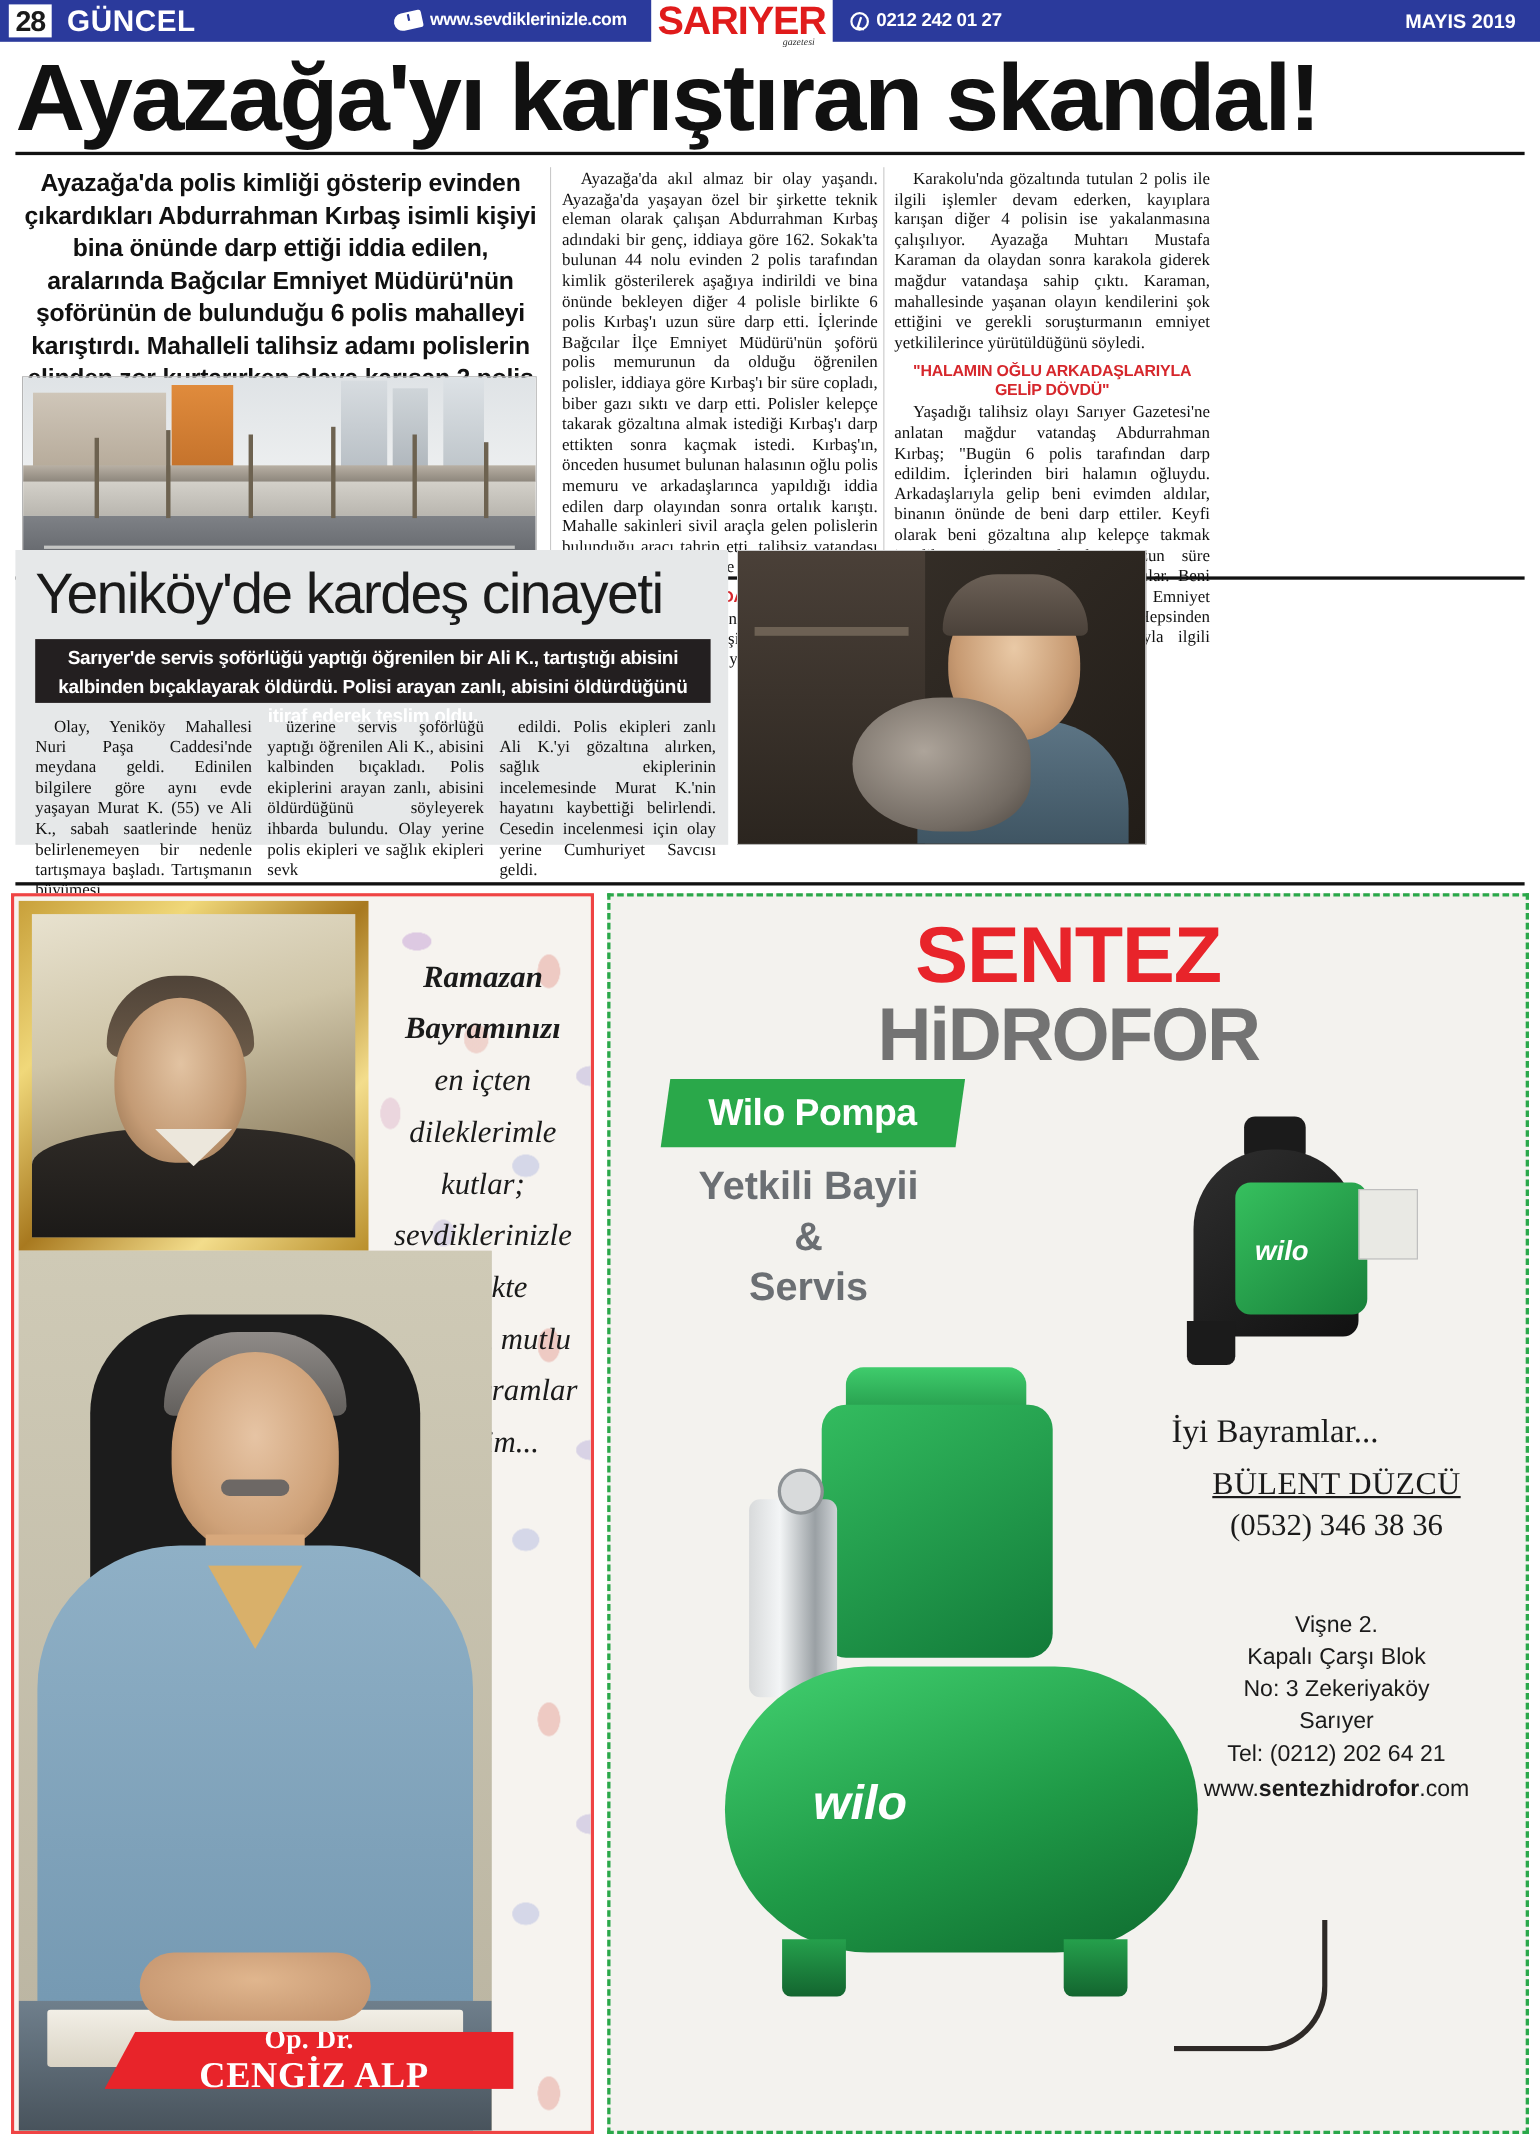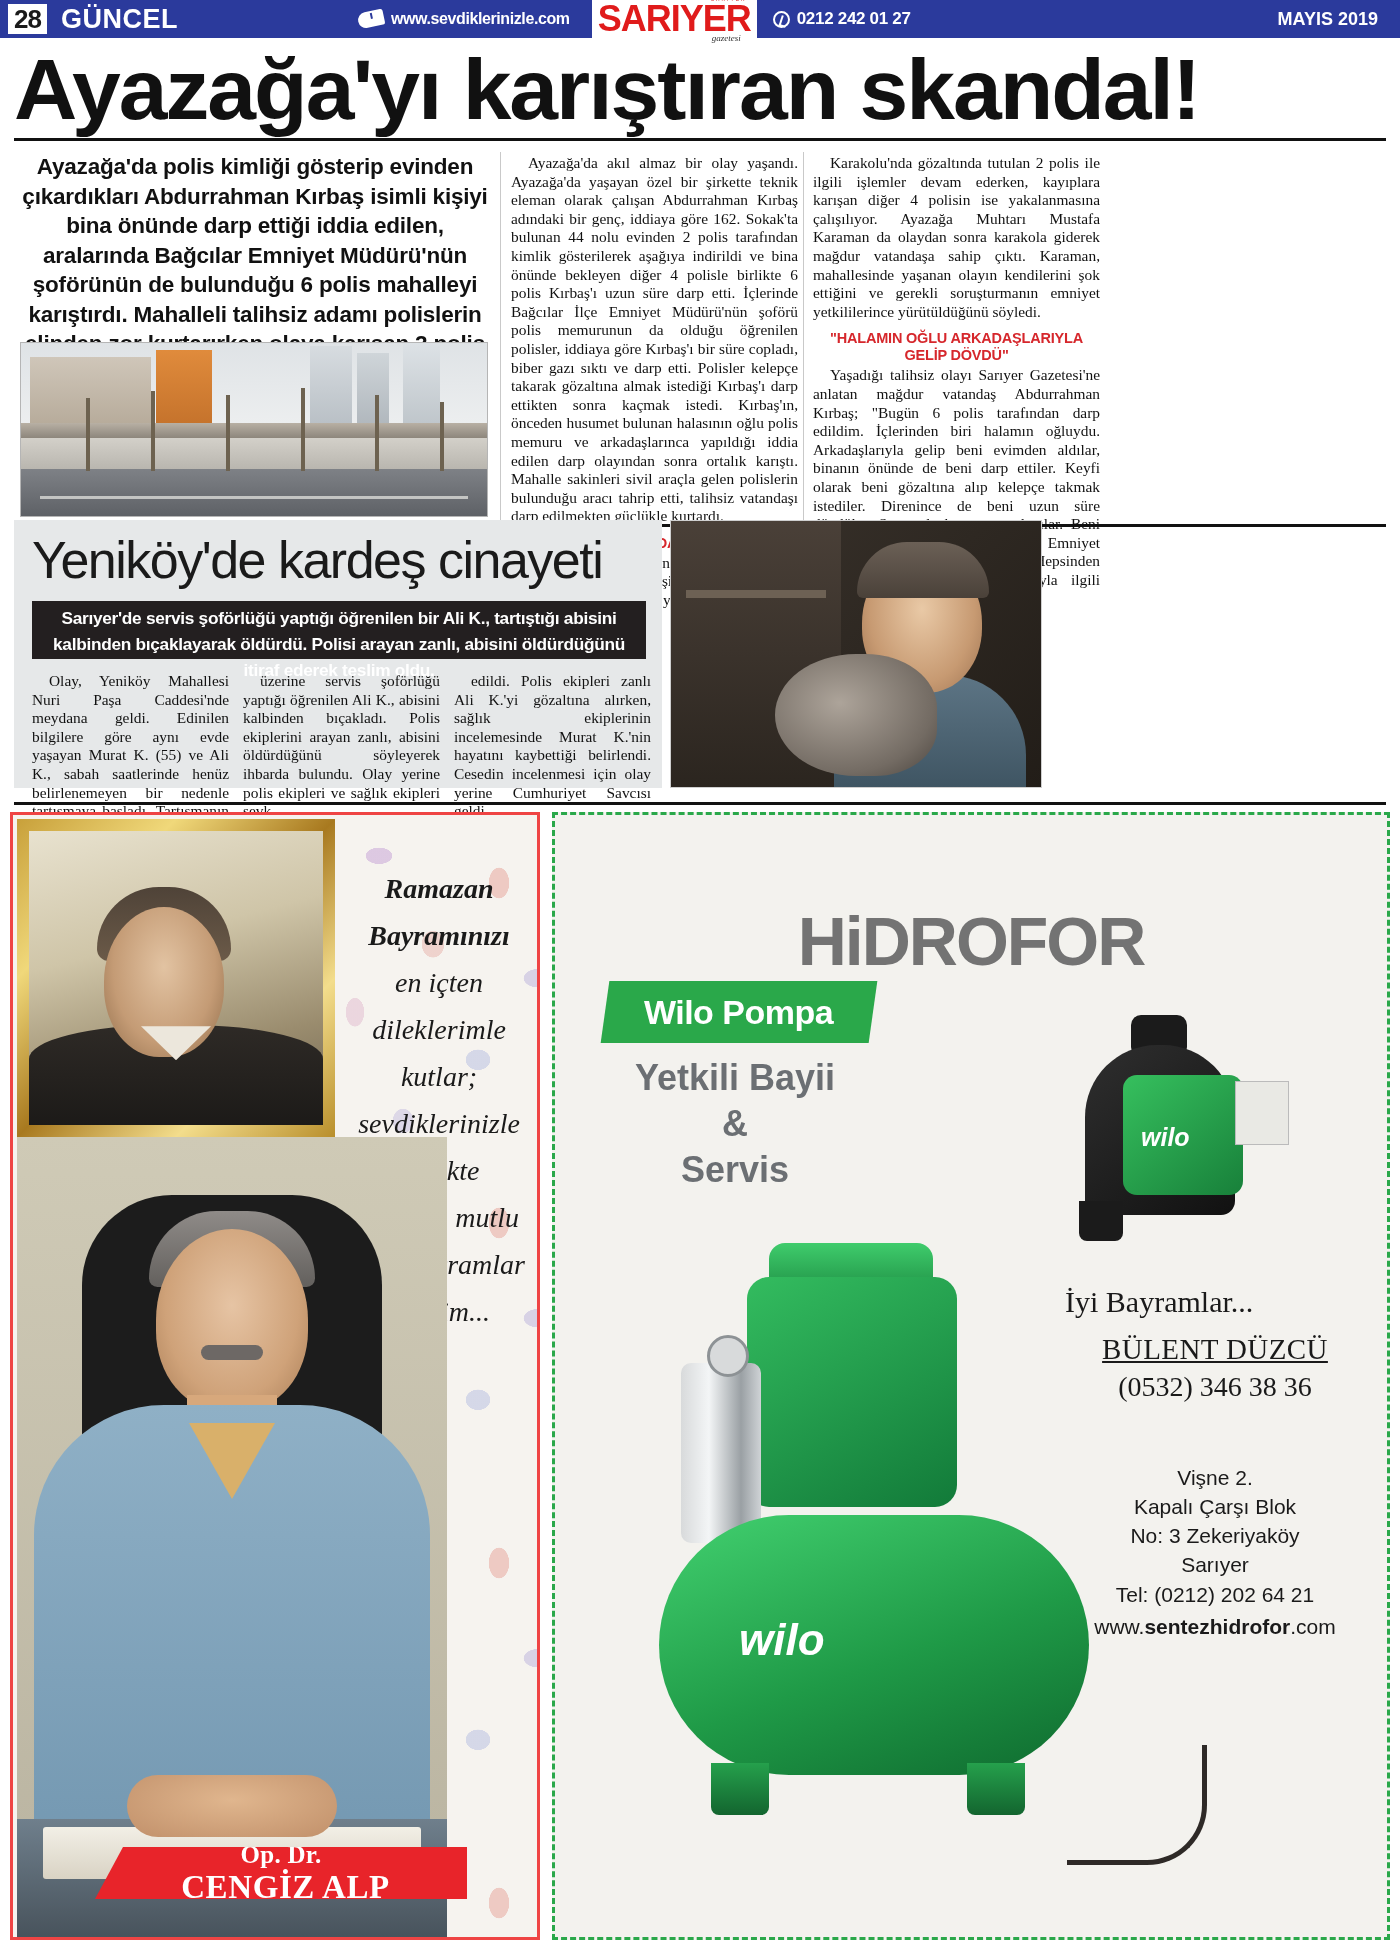--- a/index.html
+++ b/index.html
@@ -135,21 +135,21 @@
     margin: 9px 0 2px 0; line-height: 17px; letter-spacing: -0.2px;
   }
   .p { text-indent: 17px; }
 
   
   .div-rule {
     position: absolute; left: 14px; width: 1372px; height: 3px; background: #111;
   }
 
   
-  .art2 { position: absolute; left: 14px; top: 520px; width: 1372px; height: 270px; padding-left: 40px; }
+  .art2 { position: absolute; left: 14px; top: 500px; width: 1372px; height: 270px; padding-left: 40px; }
   .art2-left {
     position: absolute; left: 0; top: 0; width: 648px; height: 268px;
     background: #e6e8e9;
   }
   .art2-headline {
     position: absolute; left: 18px; top: 10px; width: 620px;
     font-family: "Liberation Sans", sans-serif;
     font-weight: normal; font-size: 52px; line-height: 60px;
     color: #1a1a1a; letter-spacing: -1.5px;
   }
@@ -589,20 +589,21 @@
     <div class="doc-hands"></div>
   </div>
 
   <div class="name-banner">
     <span class="nb-pre">Op. Dr.</span>
     <span class="nb-main">CENGİZ ALP</span>
   </div>
 </div>
 
 <div class="ad-right">
+  <div class="sentez-1">SENTEZ</div>
   <div class="sentez-2">HiDROFOR</div>
 
   <div class="wilo-badge">
     <span>Wilo Pompa</span>
   </div>
 
   <div class="yetkili">
     <div>Yetkili Bayii</div>
     <div>&amp;</div>
     <div>Servis</div>

